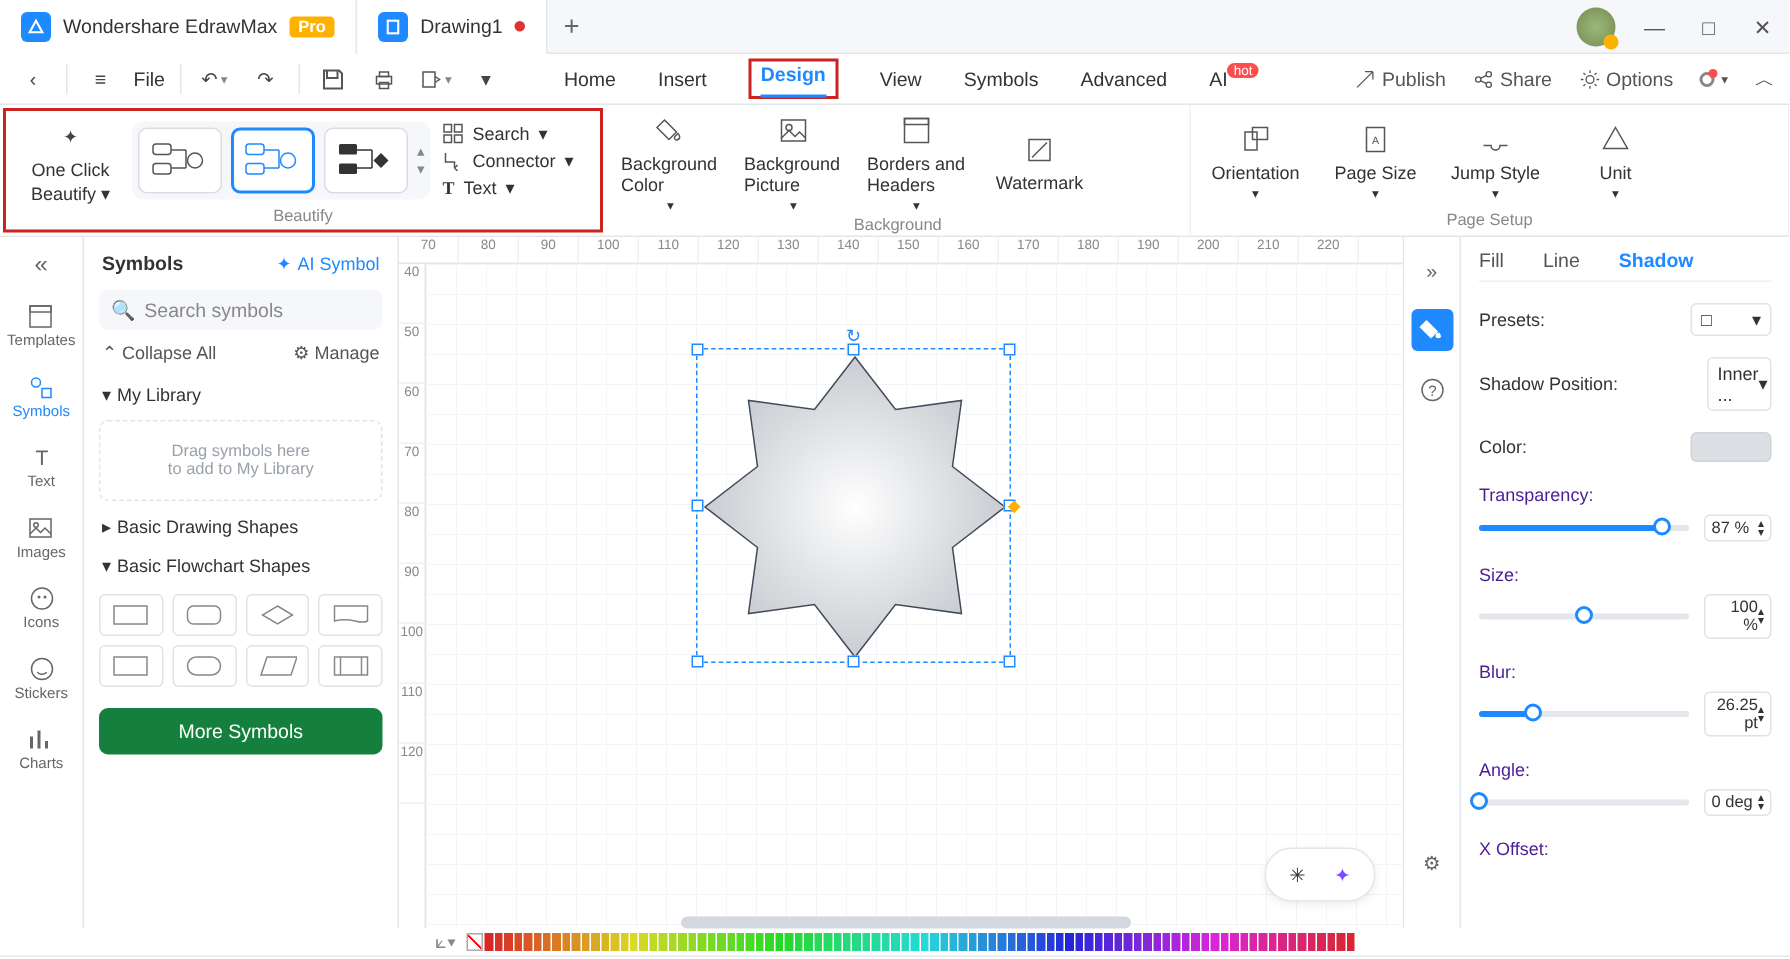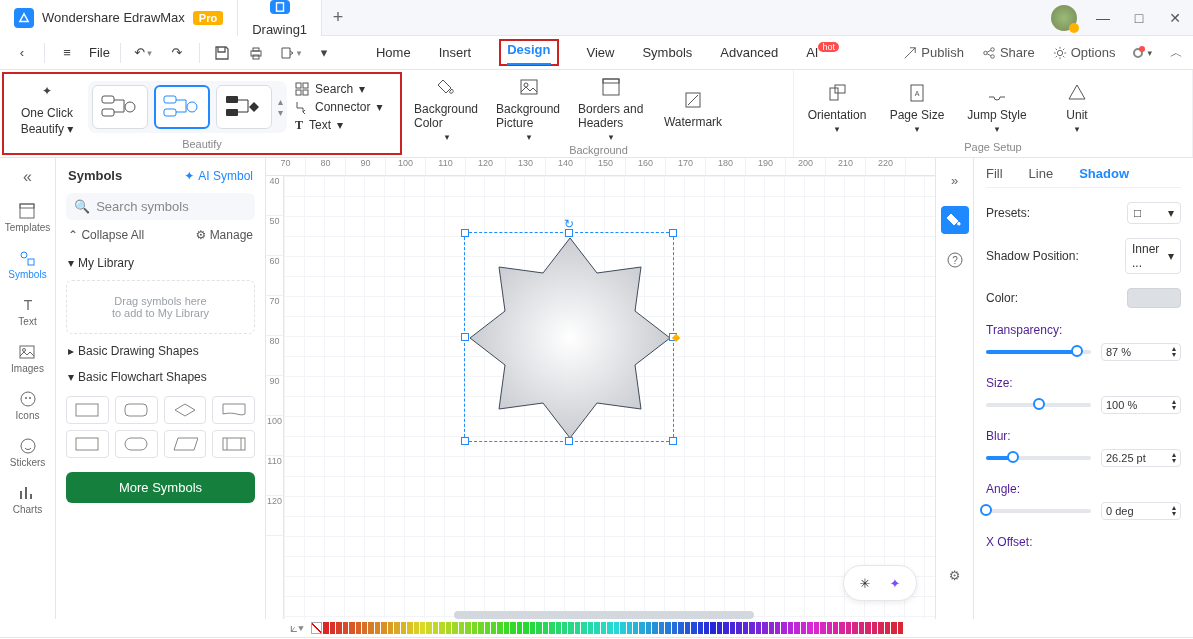--- a/index.html
+++ b/index.html
@@ -1,20 +1,20 @@
 <!DOCTYPE html>
 <html><head>
 <meta charset="utf-8">
 <style>
   * { box-sizing: border-box; font-family: -apple-system, "Segoe UI", Arial, sans-serif; }
   body { margin:0; width:1193px; height:639px; overflow:hidden; background:#fff; color:#333; font-size:13px; }
   .titlebar { height:36px; display:flex; align-items:center; background:#f5f7fa; border-bottom:1px solid #e3e6ea; }
   .tab { display:flex; align-items:center; gap:8px; height:36px; padding:0 14px; border-right:1px solid #e3e6ea; }
   .tab.app { background:#fff; }
-  .tab.doc { background:#fff;flex-direction:column; }
+  .tab.doc { background:#fff; }
   .appicon { width:20px; height:20px; background:#1f89ff; border-radius:4px; display:flex; align-items:center; justify-content:center; }
   .appicon svg { width:14px; height:14px; }
   .pro { background:#ffb100; color:#fff; font-weight:600; font-size:11px; padding:1px 6px; border-radius:3px; }
   .closeDot { width:7px; height:7px; border-radius:50%; background:#d33; }
   .plusTab { width:32px; text-align:center; color:#666; font-size:18px; }
   .spacer { flex:1; }
   .winbtn { width:36px; text-align:center; color:#555; font-size:14px; }
   .avatar { width:26px; height:26px; border-radius:50%; background:radial-gradient(circle,#9b7,#785); margin-right:8px; position:relative;}
   .avatar::after{content:"";position:absolute;right:-2px;bottom:-2px;width:10px;height:10px;background:#ffb100;border-radius:50%;}
 
@@ -86,21 +86,21 @@
   .propTabs span{font-size:13px;color:#555;}
   .propTabs .act{color:#1f89ff;font-weight:600;}
   .propRow{display:flex;justify-content:space-between;align-items:center;margin-top:14px;font-size:12px;color:#333;}
   .propRow .sel{border:1px solid #dfe2e6;border-radius:4px;padding:3px 6px;width:54px;text-align:left;font-size:12px;display:flex;justify-content:space-between;align-items:center;}
   .propBlock{margin-top:14px;}
   .propBlock label{font-size:12px;color:#4c1d95;}
   .sliderRow{display:flex;align-items:center;gap:10px;margin-top:6px;}
   .track{flex:1;height:4px;background:#e3e6ea;border-radius:2px;position:relative;}
   .track .fill{position:absolute;height:4px;background:#1f89ff;border-radius:2px;}
   .track .knob{position:absolute;width:12px;height:12px;background:#fff;border:2px solid #1f89ff;border-radius:50%;top:-5px;transform:translateX(-50%);}
-  .valbox{border:1px solid #dfe2e6;border-radius:4px;padding:2px 4px;font-size:11px;width:80px;text-align:right;display:flex;justify-content:space-between;align-items:center;}
+  .valbox{border:1px solid #dfe2e6;border-radius:4px;padding:2px 4px;font-size:11px;width:45px;text-align:right;display:flex;justify-content:space-between;align-items:center;}
   .colorSwatch{width:54px;height:20px;background:#dcdfe3;border:1px solid #d0d3d7;border-radius:4px;}
 
   .palette{height:18px;display:flex;align-items:center;padding:0 290px 0 290px;gap:1px;}
   .palette .nc{width:12px;height:12px;border:1px solid #aaa;background:linear-gradient(45deg,#fff 45%,#f00 46%,#f00 54%,#fff 55%);}
   .palette .c{width:6px;height:12px;}
 
   .statusbar{height:30px;border-top:1px solid #e3e6ea;display:flex;align-items:center;padding:0 10px;gap:10px;font-size:12px;color:#555;}
   .gear{position:absolute;bottom:50px;}
 
   svg{display:block;}
@@ -552,21 +552,21 @@
     </div>
     <div class="propRow">
       <span>Presets:</span>
       <div class="sel">
           <span>□</span>
           <span>▾</span>
         </div>
     </div>
     <div class="propRow">
       <span>Shadow Position:</span>
-      <div class="sel" style="width:56px">
+      <div class="sel" style="width:43px">
           <span>Inner ...</span>
           <span>▾</span>
         </div>
     </div>
     <div class="propRow">
       <span>Color:</span>
       <div class="colorSwatch"></div>
     </div>
     <div class="propBlock">
       <label>Transparency:</label>

